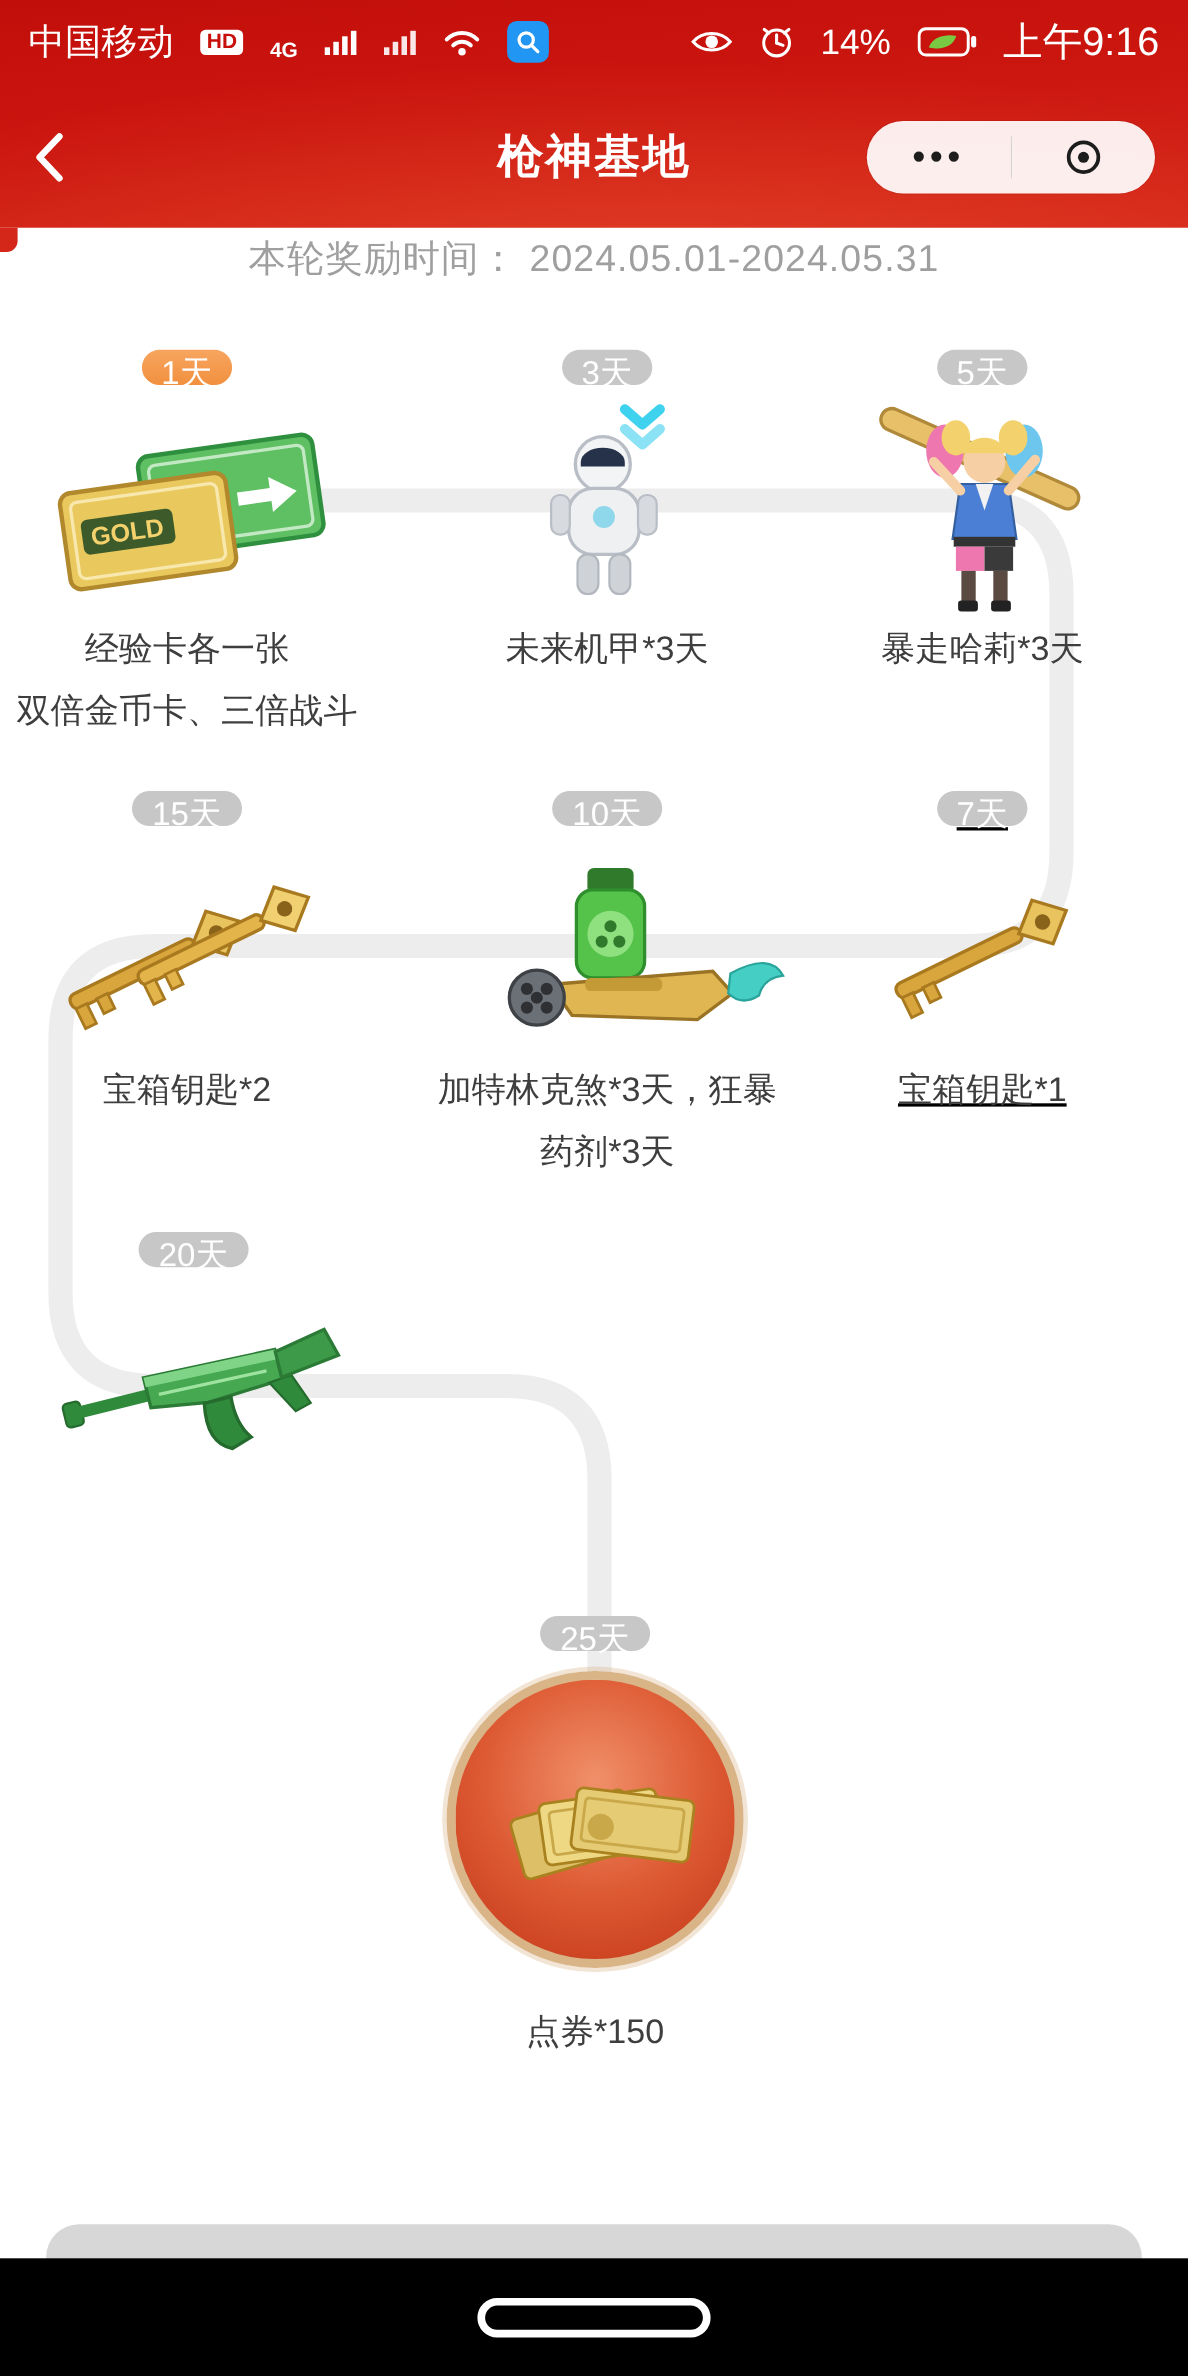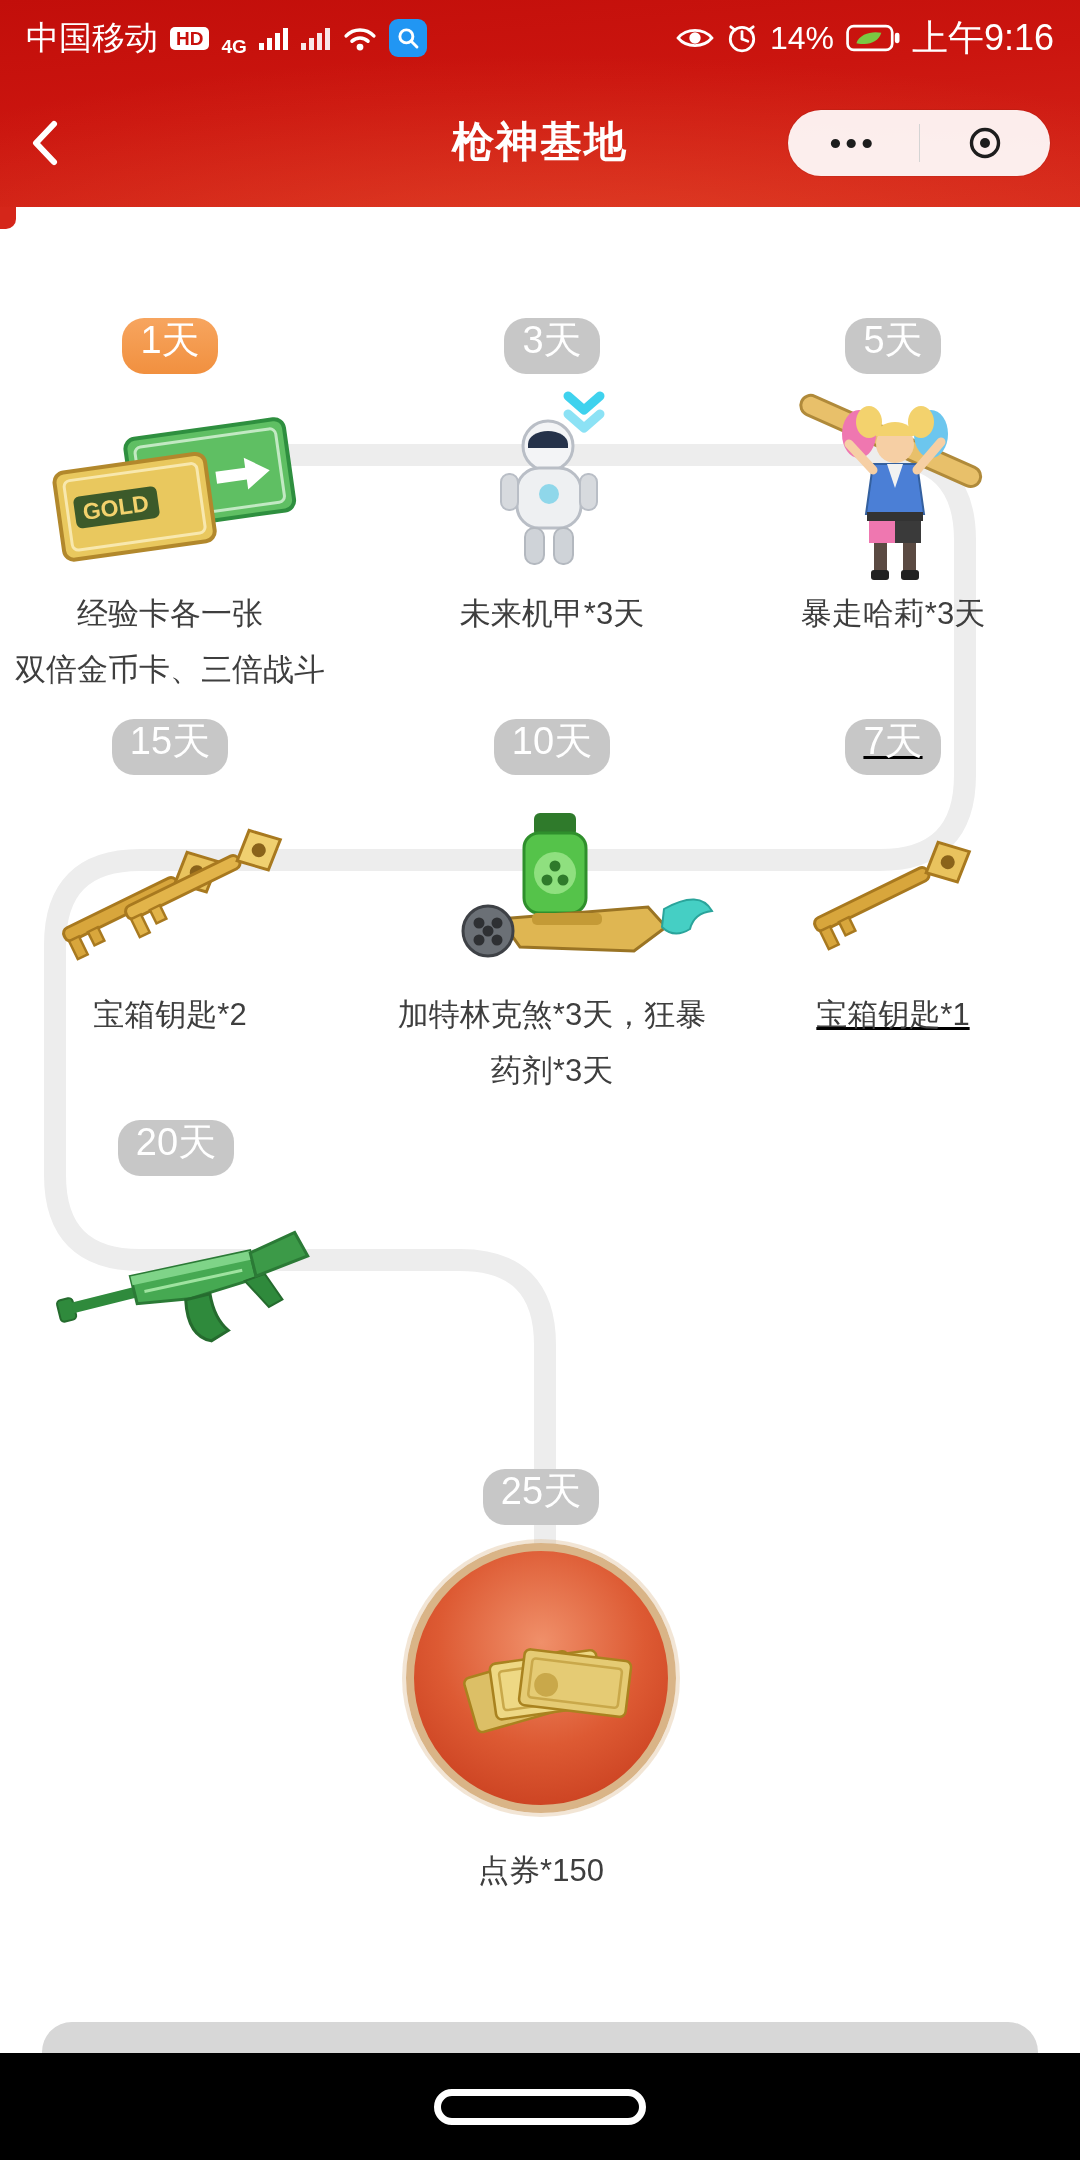--- a/index.html
+++ b/index.html
@@ -15,21 +15,21 @@
     position:absolute; top:0; left:0; right:0; height:207px; z-index:5;
     background:
       radial-gradient(130% 170% at 52% 125%, rgba(255,130,70,.30), rgba(255,130,70,0) 58%),
       linear-gradient(175deg, #c20e0a 0%, #cb150f 45%, #d5261a 100%);
   }
   .status-bar {
     position:absolute; top:0; left:0; right:0; height:76px;
     display:flex; align-items:center; justify-content:space-between;
     padding:0 26px; color:#fff;
   }
-  .sb-left, .sb-right { display:flex; align-items:center; gap:12px; }
+  .sb-left, .sb-right { display:flex; align-items:center; gap:24px; }
   .carrier { font-size:33px; }
   .hd-badge { background:#ffffff; color:#c8100b; font-size:19px; font-weight:bold;
     border-radius:5px; padding:2px 6px; line-height:1; }
   .fourg { font-size:19px; font-weight:bold; align-self:flex-start; margin-top:20px; }
   .pct { font-size:32px; }
   .time { font-size:36px; }
   .app-icon { width:38px; height:38px; background:#2196f3; border-radius:9px;
     display:flex; align-items:center; justify-content:center; }
 
   .nav-bar { position:absolute; top:76px; left:0; right:0; height:131px; }
@@ -64,22 +64,22 @@
   .m1 { left:0px;   top:318px; }
   .m2 { left:382px; top:318px; }
   .m3 { left:723px; top:318px; }
   .m4 { left:0px;   top:719px; }
   .m5 { left:382px; top:719px; }
   .m6 { left:723px; top:719px;text-decoration:underline; }
   .m7 { left:0px;   top:1120px;padding-left:12px; }
   .m8 { left:331px; top:1469px; width:420px; }
 
   .day-badge {
-    min-width:76px; height:56px; padding:0 18px; border-radius:22px;
-    background:#c7c7c7; color:#fff; font-size:38px; line-height:44px;
+    min-width:76px; height:32px; padding:0 18px; border-radius:22px;
+    background:#c7c7c7; color:#fff; font-size:30px; line-height:44px;
     text-align:center; white-space:nowrap;
   }
   .day-badge.orange { background:linear-gradient(#f7a55f,#f1903f); }
 
   .icon-box { width:340px; height:200px; margin-top:8px; position:relative;
     display:flex; align-items:center; justify-content:center; }
 
   .m-label { margin-top:4px; text-align:center; color:#3e3e3e; font-size:31px;
     line-height:56px; white-space:nowrap; }
 
@@ -174,20 +174,21 @@
           <svg width="38" height="38" viewBox="0 0 38 38">
             <circle cx="19" cy="19" r="13.5" stroke="#1d1d1d" stroke-width="3.4" fill="none"></circle>
             <circle cx="19" cy="19" r="5" fill="#1d1d1d"></circle>
           </svg>
         </div>
       </div>
     </div>
   </div>
   <div class="header-edge"></div>
 
+  <div class="reward-period">本轮奖励时间： 2024.05.01-2024.05.31</div>
 
   <div class="milestone m1">
     <div class="day-badge orange">1天</div>
     <div class="icon-box">
       <svg width="340" height="200" viewBox="0 0 340 200">
         <g transform="rotate(-8 200 95)">
           <rect x="130" y="48" width="160" height="92" rx="10" fill="#5fbf63" stroke="#2e8f3f" stroke-width="4"></rect>
           <rect x="139" y="57" width="142" height="74" rx="6" fill="none" stroke="#c2e9c3" stroke-width="3"></rect>
           <text x="152" y="90" font-size="25" font-weight="bold" fill="#ffffff">EXP</text>
           <polygon points="216,92 246,92 246,82 270,98 246,114 246,104 216,104" fill="#ffffff"></polygon>

